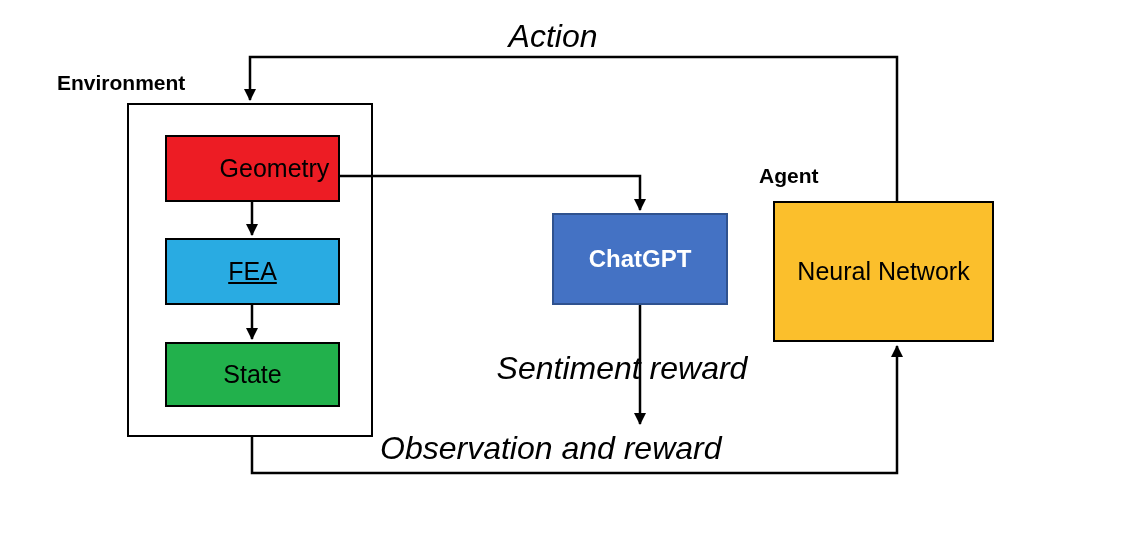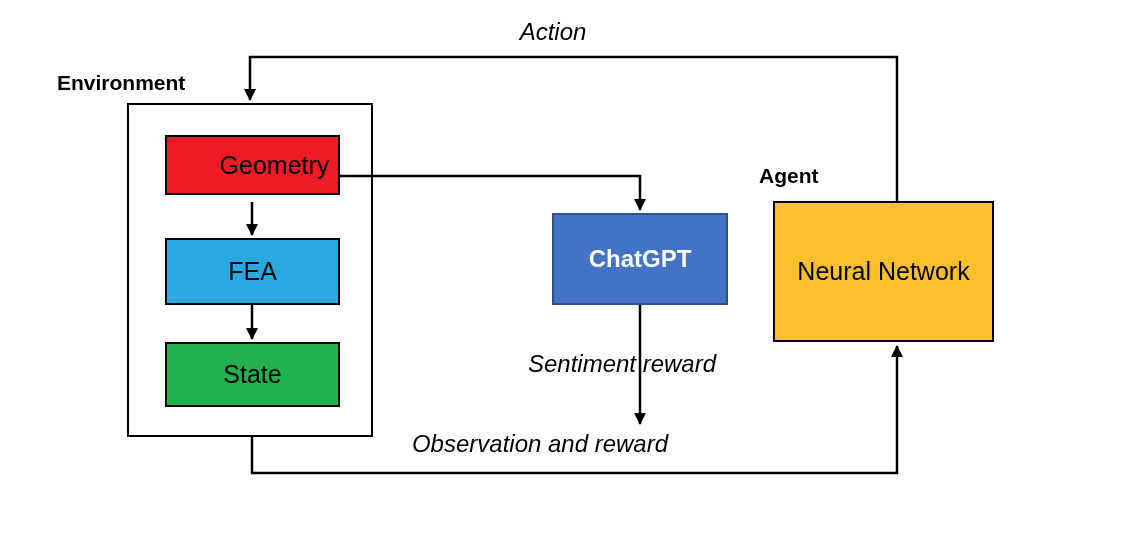--- a/index.html
+++ b/index.html
@@ -42,38 +42,38 @@
     position: absolute;
     box-sizing: border-box;
     border: 2.5px solid;
     display: flex;
     align-items: center;
     justify-content: center;
     font-size: 25px;
     color: #000000;
   }
   .node-env-box { left: 127px; top: 103px; width: 246px; height: 334px; }
-  .node-geometry { left: 165px; top: 135px; width: 175px; height: 60px; padding-left: 44px; }
-  .node-fea      { left: 165px; top: 238px; width: 175px; height: 67px; }
+  .node-geometry { left: 165px; top: 135px; width: 175px; height: 67px; padding-left: 44px; }
+  .node-fea      { left: 165px; top: 238px; width: 175px; height: 67px; text-decoration: underline; }
   .node-state    { left: 165px; top: 342px; width: 175px; height: 65px; }
   .node-chatgpt  { left: 552px; top: 213px; width: 176px; height: 92px; border-width: 2px; font-weight: 600; font-size: 24px; }
   .node-nn       { left: 773px; top: 201px; width: 221px; height: 141px; }
   .group-label {
     position: absolute;
     font-weight: bold;
     font-size: 21px;
     color: #000000;
     white-space: nowrap;
   }
   .label-environment { left: 57px; top: 71px; }
   .label-agent       { left: 759px; top: 164px; text-align: right; }
   .edge-label {
     position: absolute;
     font-style: italic;
-    font-size: 24px;
+    font-size: 32px;
     color: #000000;
     text-align: center;
     width: 320px;
     white-space: nowrap;
   }
   .label-action      { left: 393px; top: 18px; }
   .label-sentiment   { left: 462px; top: 350px; }
   .label-observation { left: 380px; top: 430px; }
 </style>
 </head>

